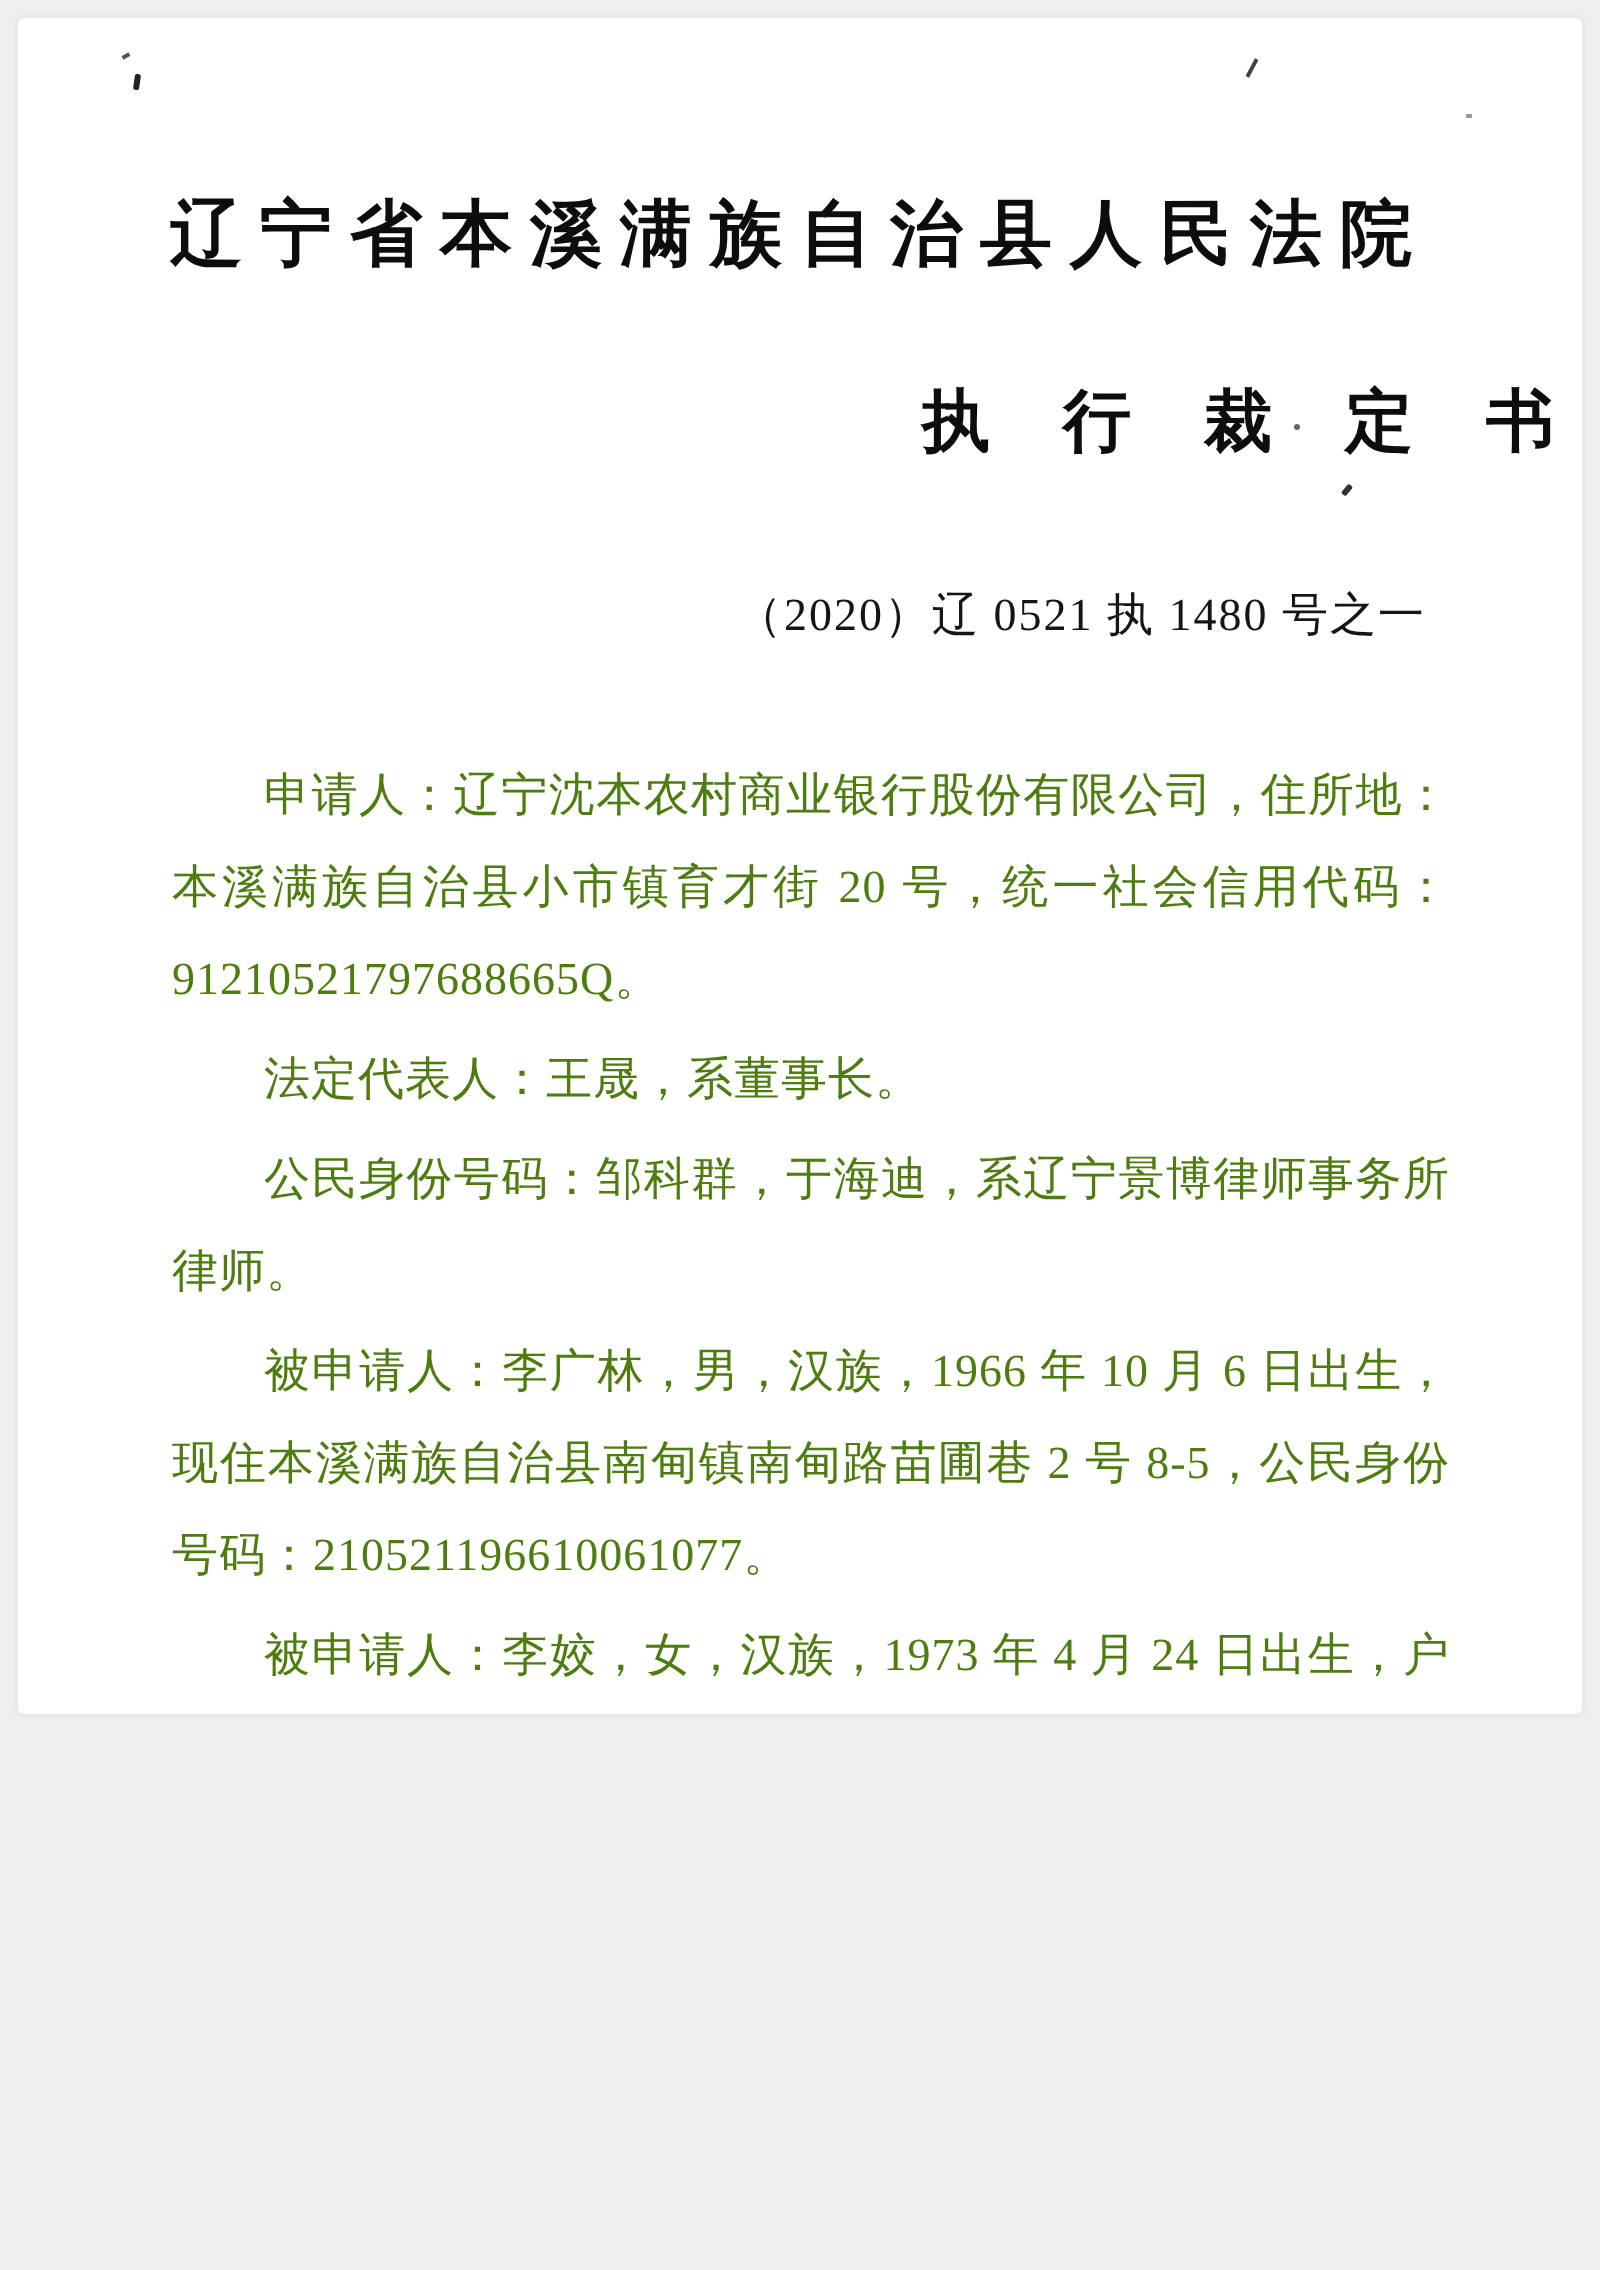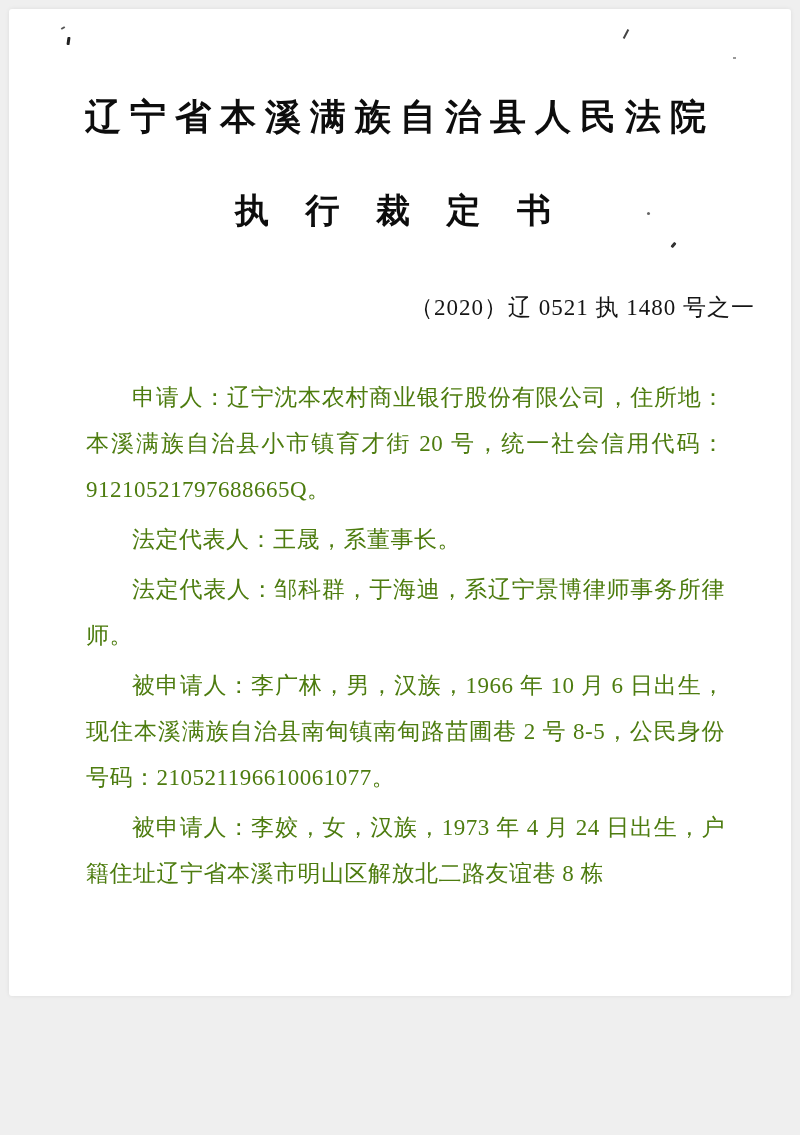--- a/index.html
+++ b/index.html
@@ -8,49 +8,49 @@
     height: 1135px;
     background: #efefef;
     font-family: "Liberation Serif", "DejaVu Serif", serif;
     overflow: hidden;
   }
   .page {
     position: absolute;
     left: 9px;
     top: 9px;
     width: 782px;
-    height: 987px;
+    height: 848px;
     background: #ffffff;
     border-radius: 3px;
     box-shadow: 0 0 4px rgba(0,0,0,0.08);
     color: #111111;
     overflow: hidden;
   }
   .court-name {
     margin-top: 84px;
     text-align: center;
     font-size: 36px;
     font-weight: 700;
     letter-spacing: 9px;
     color: #0d0d0d;
     white-space: nowrap;
   }
   .doc-title {
     margin-top: 46px;
-    text-align: center;
+    text-align: right;
     font-size: 34px;
     font-weight: 700;
     letter-spacing: 14px;
     color: #0d0d0d;
     white-space: nowrap;
   }
   .case-number {
     margin-top: 58px;
     text-align: right;
-    padding-right: 36px;
+    padding-right: 78px;
     font-size: 23px;
     color: #151515;
     letter-spacing: 1px;
   }
   .body-text {
     margin-top: 52px;
     padding-left: 77px;
     padding-right: 66px;
   }
   .body-text p {
@@ -88,18 +88,18 @@
 
   <div class="court-name">辽宁省本溪满族自治县人民法院</div>
 
   <div class="doc-title">执 行 裁 定 书</div>
 
   <div class="case-number">（2020）辽 0521 执 1480 号之一</div>
 
   <div class="body-text">
     <p>申请人：辽宁沈本农村商业银行股份有限公司，住所地：本溪满族自治县小市镇育才街 20 号，统一社会信用代码：91210521797688665Q。</p>
     <p>法定代表人：王晟，系董事长。</p>
-    <p>法定代表人：邹科群，于海迪，系辽宁景博律师事务所律师。</p>
+    <p>公民身份号码：邹科群，于海迪，系辽宁景博律师事务所律师。</p>
     <p>被申请人：李广林，男，汉族，1966 年 10 月 6 日出生，现住本溪满族自治县南甸镇南甸路苗圃巷 2 号 8-5，公民身份号码：210521196610061077。</p>
     <p>被申请人：李姣，女，汉族，1973 年 4 月 24 日出生，户籍住址辽宁省本溪市明山区解放北二路友谊巷 8 栋</p>
   </div>
 
 </div>
 
 </body></html>

